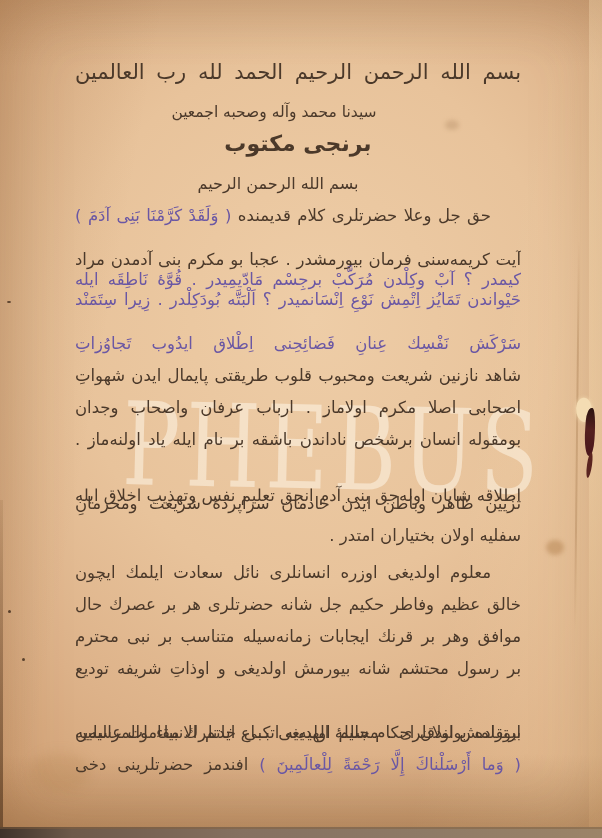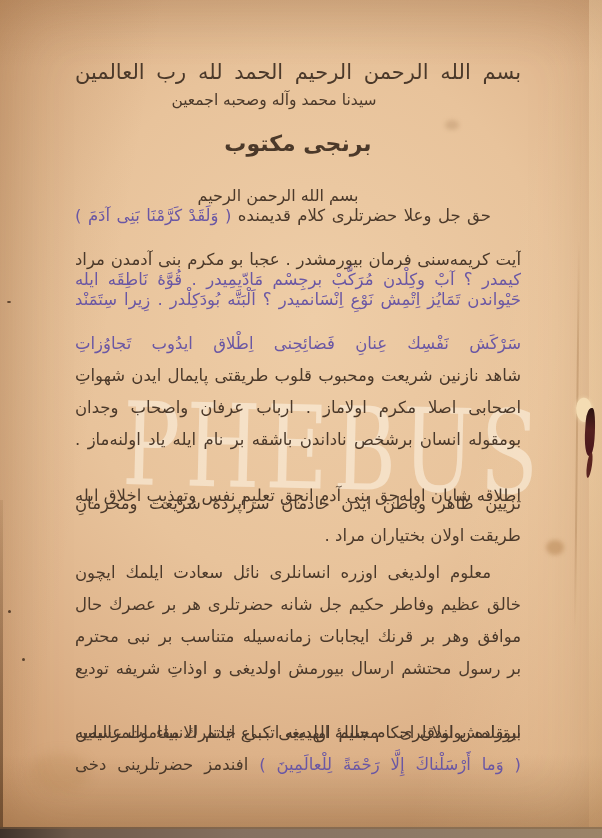--- a/index.html
+++ b/index.html
@@ -43,23 +43,23 @@
   .watermark{position:absolute;left:124px;top:388px;white-space:nowrap;
     font-family:"DejaVu Serif",serif;font-size:115px;line-height:112px;letter-spacing:8px;
     color:rgba(255,248,233,0.52);transform:rotate(1.3deg) scaleX(0.74);transform-origin:left top;
     pointer-events:none;}
   
   .textblock{position:absolute;left:75px;top:0;width:446px;direction:rtl;
     color:#4b392a;}
   .tline{position:absolute;width:100%;overflow:hidden;}
   .just{text-align:justify;text-align-last:justify;}
   .hline1{top:56px;height:34px;font-size:21px;line-height:32px;}
-  .hline2{top:86px;height:30px;font-size:15.5px;line-height:28px;text-align:center;transform:translateX(-24px);}
+  .hline2{top:98px;height:30px;font-size:15.5px;line-height:28px;text-align:center;transform:translateX(-24px);}
   .title{top:124px;height:42px;font-size:22px;line-height:40px;font-weight:bold;text-align:center;}
-  .basmala{top:170px;height:30px;font-size:16px;line-height:28px;text-align:center;transform:translateX(-20px);margin-top:12px;}
+  .basmala{top:170px;height:30px;font-size:16px;line-height:28px;text-align:center;transform:translateX(-20px);}
   .body-line{font-size:16.5px;line-height:32px;height:32px;}
   .p1 .body-line{}
   .indent{text-indent:30px;}
   .short{text-align:right;text-align-last:right;}
   .violet{color:#6a57a4;}
   .quote{color:#6a57a4;}
   
   .p1-0{top:200px;}.p1-1{top:232px;margin-top:12px;}.p1-2{top:264px;}.p1-3{top:284px;}.p1-4{top:328px;}
   .p1-5{top:360px;}.p1-6{top:392px;}.p1-7{top:424px;}.p1-8{top:480px;font-family:Liberation Serif, serif;}.p1-9{top:488px;}.p1-10{top:520px;}
   .p2-0{top:557px;}.p2-1{top:589px;}.p2-2{top:621px;}.p2-3{top:653px;}.p2-4{top:685px;margin-top:32px;}.p2-5{top:717px;}.p2-6{top:749px;}
@@ -97,27 +97,27 @@
       <div class="tline body-line just indent p1-0"><span>حق جل وعلا حضرتلرى كلام قديمنده</span> <span class="quote">( وَلَقَدْ كَرَّمْنَا بَنِى آدَمَ )</span></div>
       <div class="tline body-line just p1-1">آيت كريمه‌سنى فرمان بيورمشدر . عجبا بو مكرم بنى آدمدن مراد</div>
       <div class="tline body-line just violet p1-2">كيمدر ؟ آبْ وكِلْدن مُرَكَّبْ برجِسْم مَادّيمِيدر . قُوَّهٔ نَاطِقَه ايله جِنْسِ</div>
       <div class="tline body-line just violet p1-3">حَيْواندن تَمَايُز اِتْمِش نَوْعِ اِنْسَانميدر ؟ اَلْبَتَّه بُودَكِلْدر . زِيرا سِتَمَنْد</div>
       <div class="tline body-line just violet p1-4">سَرْكَش نَفْسِك عِنانِ فَضائِحِنى اِطْلاق ايدُوب تَجاوُزاتِ نامَشْرُوعَه‌سِيلَه</div>
       <div class="tline body-line just p1-5">شاهد نازنين شريعت ومحبوب قلوب طريقتى پايمال ايدن شهواتِ سفليه</div>
       <div class="tline body-line just p1-6">اصحابى اصلا مكرم اولاماز . ارباب عرفان واصحاب وجدان نظرنده</div>
       <div class="tline body-line just p1-7">بومقوله انسان برشخص ناداندن باشقه بر نام ايله ياد اولنه‌ماز . مكرم</div>
       <div class="tline body-line just p1-8">اطلاقه شايان اوله‌جق بنى آدم انجق تعليم نفس وتهذيب اخلاق ايله</div>
       <div class="tline body-line just p1-9">تزيين ظاهر وباطن ايدن خادمان سراپردهٔ شريعت ومحرمانِ نازنينان</div>
-      <div class="tline body-line short p1-10">طريقت اولان بختياران مراد .</div>
+      <div class="tline body-line short p1-10">سفليه اولان بختياران امتدر .</div>
     </div>
 
     <div class="p2">
       <div class="tline body-line just indent p2-0">معلوم اولديغى اوزره انسانلرى نائل سعادت ايلمك ايچون جناب</div>
       <div class="tline body-line just p2-1">خالق عظيم وفاطر حكيم جل شانه حضرتلرى هر بر عصرك حال وشانيله</div>
       <div class="tline body-line just p2-2">موافق وهر بر قرنك ايجابات زمانه‌سيله متناسب بر نبى محترم ياخود</div>
-      <div class="tline body-line just p2-3">بر رسول محتشم ارسال بيورمش اولديغى و اوذاتِ شريفه توديع</div>
+      <div class="tline body-line just p2-3">بر رسول محتشم شانه بيورمش اولديغى و اوذاتِ شريفه توديع</div>
       <div class="tline body-line just p2-4">بيورلمش اولان احكام جليلهٔ الهيه‌يه اتبــاع ايدنلرك مقامات عاليه‌يه</div>
       <div class="tline body-line just p2-5">ارتقاده بولندقلرى . مسلم اولديغى كبى خاتم الانبياء والمرسلين مظهر</div>
       <div class="tline body-line just p2-6"><span class="quote">( وَما أَرْسَلْناكَ إِلَّا رَحْمَةً لِلْعالَمِينَ )</span> <span>افندمز حضرتلرينى دخى شريعت وطريقت</span></div>
     </div>
 
   </div>
 </div>
 
 </body></html>

